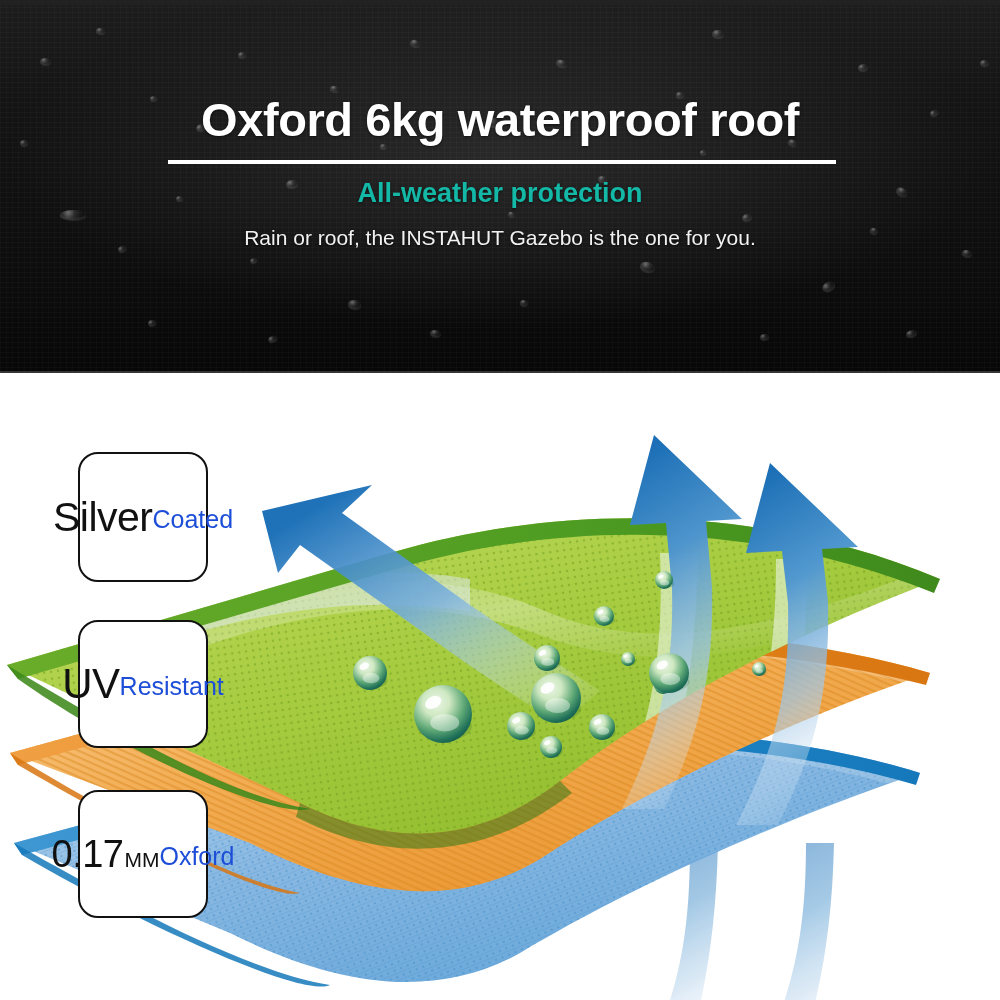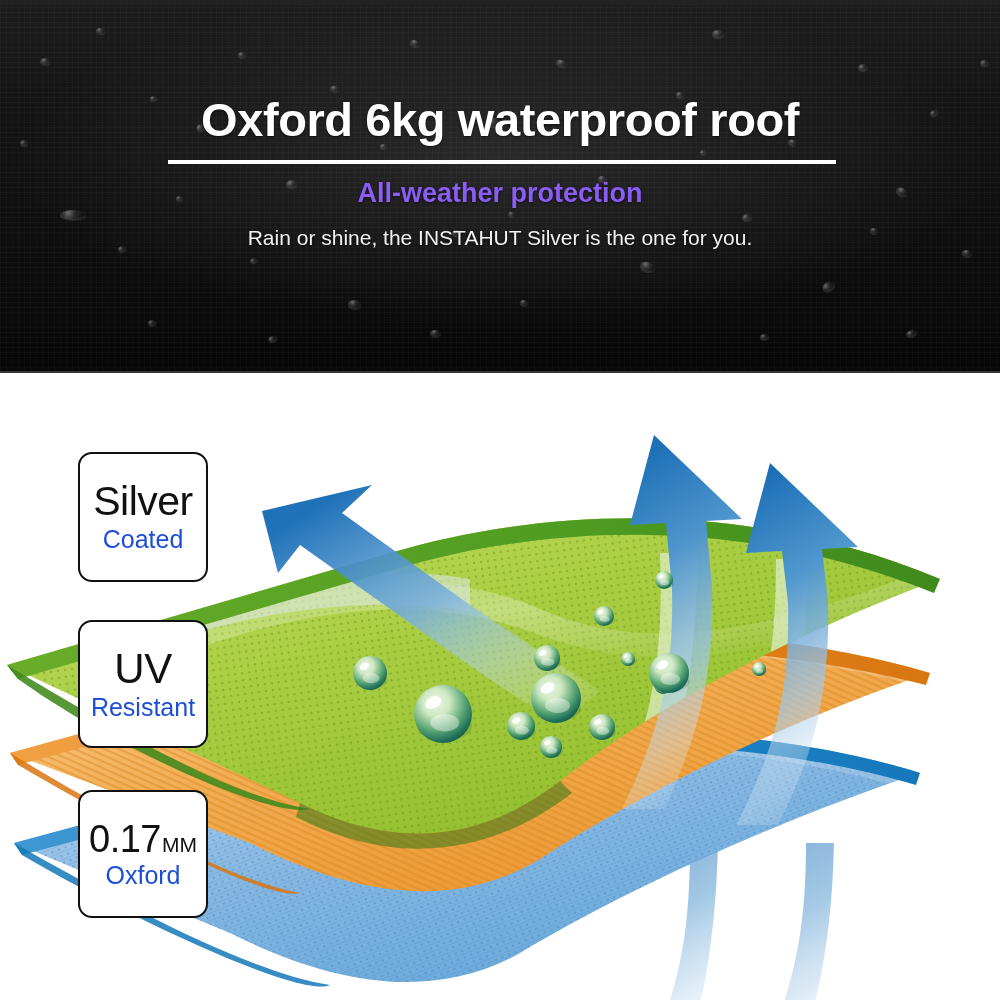--- a/index.html
+++ b/index.html
@@ -47,35 +47,35 @@
     position:absolute;left:0;top:92px;width:1000px;
     font-size:47px;font-weight:700;color:#ffffff;letter-spacing:-0.4px;
     font-family:"Liberation Sans", sans-serif;
     text-shadow:0 1px 3px rgba(0,0,0,.6);
   }
   .divider{
     position:absolute;left:168px;top:160px;width:668px;height:4px;background:#ffffff;
   }
   .subtitle{
     position:absolute;left:0;top:178px;width:1000px;
-    font-size:27px;font-weight:700;color:#8b5cf6;
+    font-size:27px;font-weight:700;color:#14b8a6;
     text-shadow:0 1px 3px rgba(0,0,0,.6);
   }
   .tagline{
     position:absolute;left:0;top:226px;width:1000px;
     font-size:21px;font-weight:400;color:#f2f2f2;
     text-shadow:0 1px 3px rgba(0,0,0,.6);
   }
 
   
   .badges{position:absolute;left:0;top:0;width:1000px;height:1000px;z-index:6;}
   .badge{
     position:absolute;left:78px;width:130px;
-    border:2.5px solid #111;border-radius:14px;background:#fff;
-    display:flex;flex-direction:column;align-items:center;justify-content:center;
+    border:2.5px solid #111;border-radius:20px;background:#fff;
+    display:flex;flex-direction:row;align-items:center;justify-content:center;
     box-sizing:border-box;
   }
   .badge-1{top:452px;height:130px;}
   .badge-2{top:620px;height:128px;}
   .badge-3{top:790px;height:128px;}
   .b-main{
     font-size:40px;font-weight:400;color:#111;line-height:1.0;
     font-family:"Liberation Sans", sans-serif;letter-spacing:-0.5px;
     display:flex;align-items:baseline;justify-content:center;
   }
@@ -146,21 +146,21 @@
         <div class="drop" style="left:148px;top:320px;width:8px;height:6px;transform:rotate(-14deg)"></div>
         <div class="drop" style="left:980px;top:60px;width:9px;height:6px;transform:rotate(-10deg)"></div>
       </div>
 
     <div class="hdr-bottom-line"></div>
 
     <div class="hdr-content">
       <div class="title">Oxford 6kg waterproof roof</div>
       <div class="divider"></div>
       <div class="subtitle">All-weather protection</div>
-      <div class="tagline">Rain or shine, the INSTAHUT Silver is the one for you.</div>
+      <div class="tagline">Rain or roof, the INSTAHUT Gazebo is the one for you.</div>
     </div>
   </div>
 
   <div class="badges">
 
     <div class="badge badge-1">
       <div class="b-main">
         <span>Silver</span>
       </div>
       <div class="b-sub">Coated</div>

